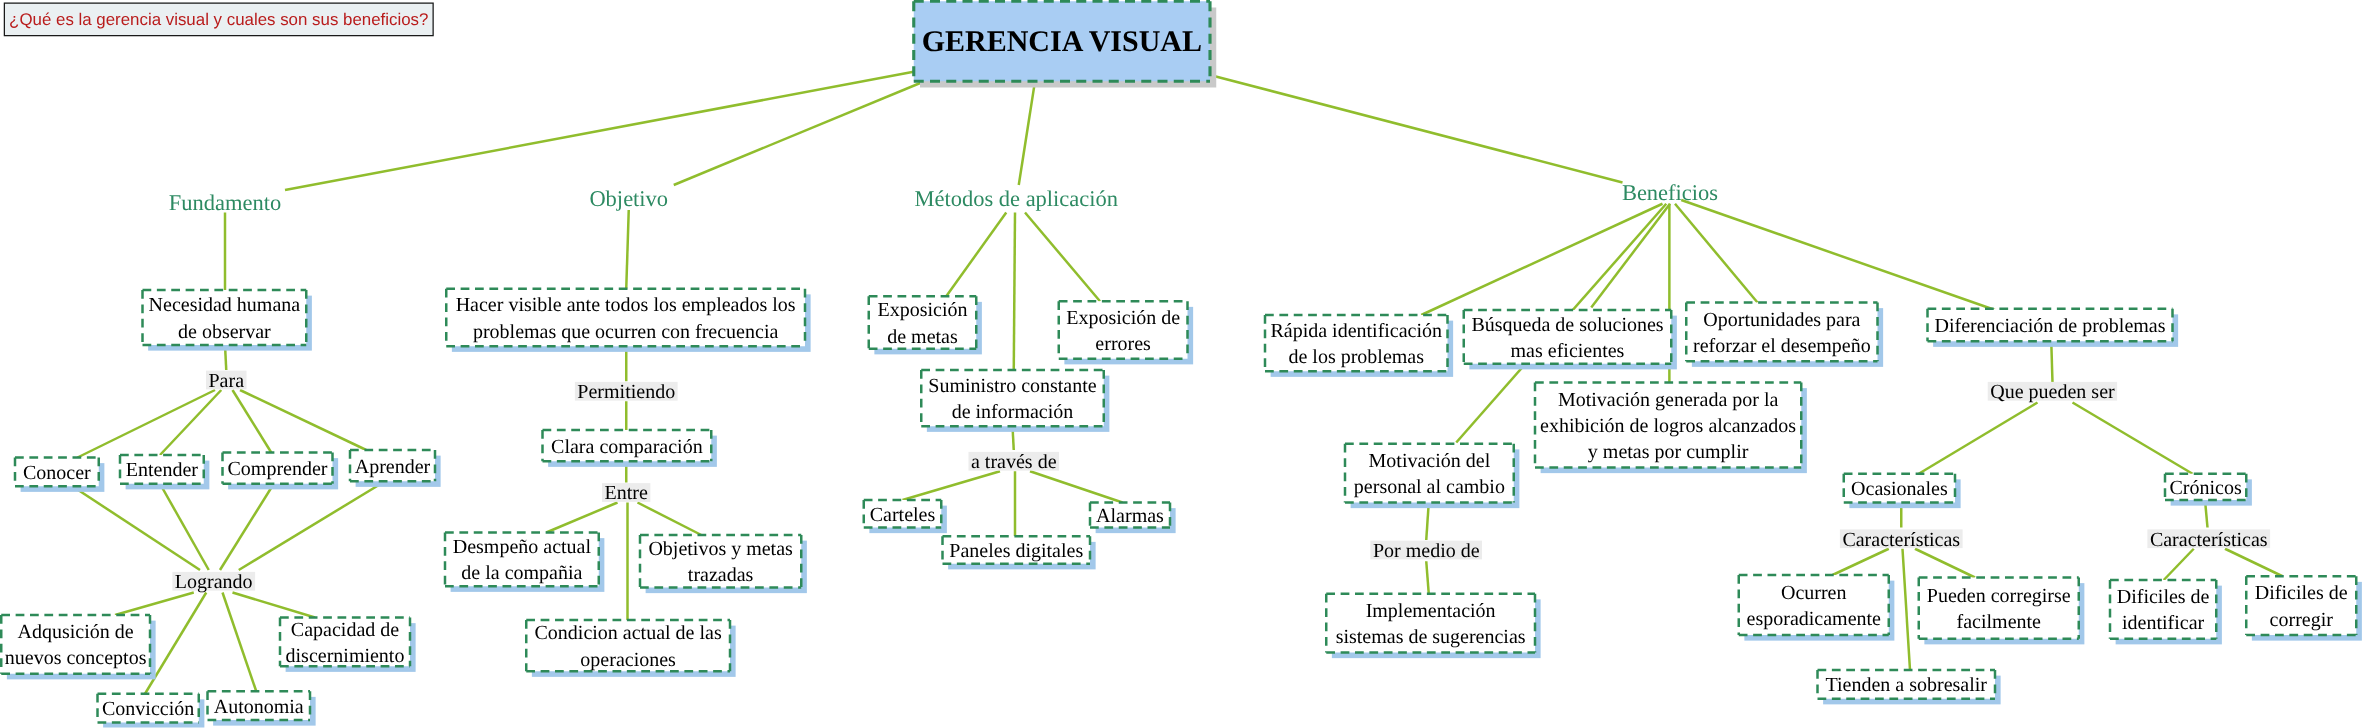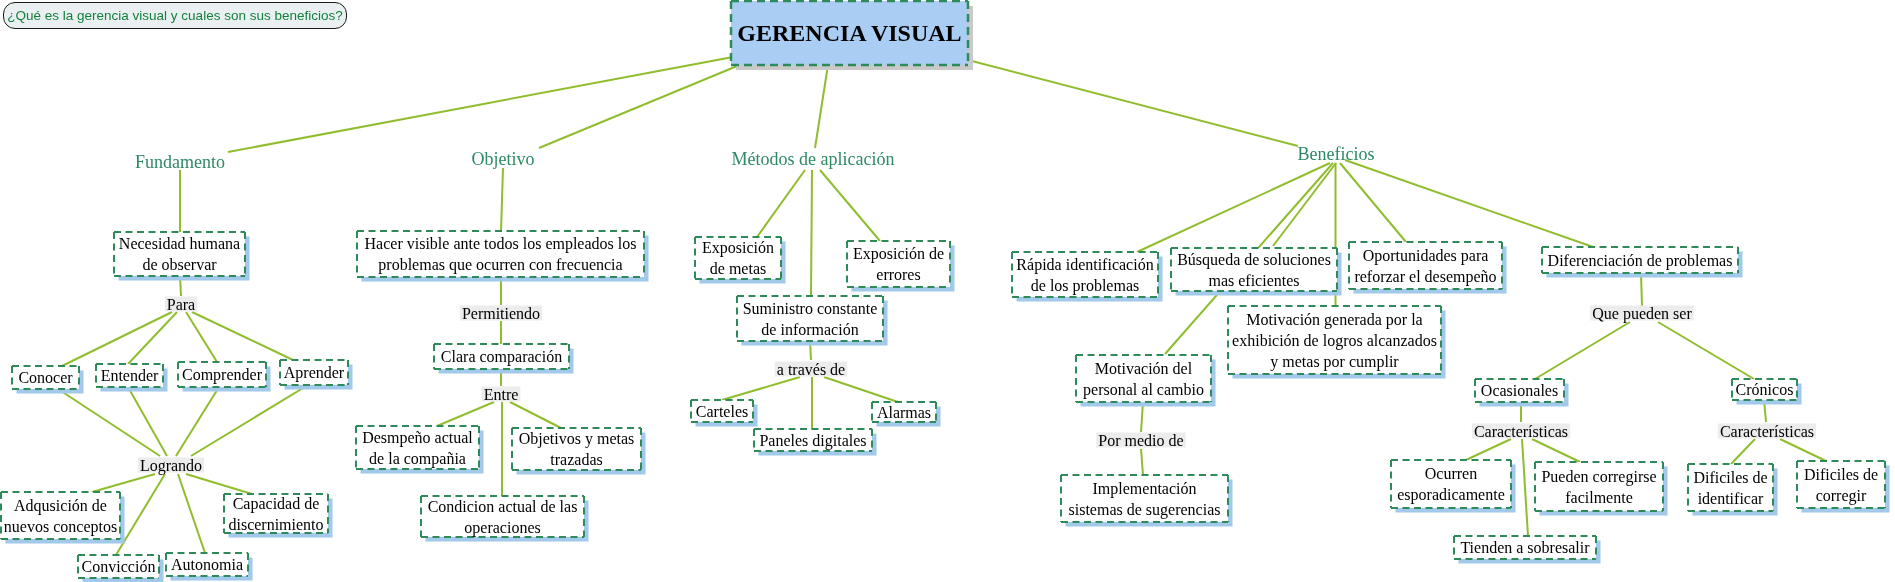--- a/index.html
+++ b/index.html
@@ -1,16 +1,16 @@
 <!DOCTYPE html>
 <html><head><meta charset="utf-8"><title>Gerencia Visual</title>
 <style>
 html,body{margin:0;padding:0;background:#ffffff;}
 svg{font-family:"Liberation Serif",serif;}
-.q{position:absolute;left:3px;top:2px;width:344px;height:27px;box-sizing:border-box;background:#eaf0f2;border:1.5px solid #1a1a1a;border-radius:12px;font-family:"Liberation Sans",sans-serif;font-size:13.5px;color:#15803d;display:flex;align-items:center;justify-content:center;white-space:nowrap;}
+.q{position:absolute;left:3px;top:2px;width:344px;height:27px;box-sizing:border-box;background:#eaf0f2;border:1.5px solid #1a1a1a;border-radius:0;font-family:"Liberation Sans",sans-serif;font-size:13.5px;color:#b91c1c;display:flex;align-items:center;justify-content:center;white-space:nowrap;}
 .wrap{position:relative;width:1895px;height:582px;transform:translateZ(0);}
 </style></head>
 <body>
 <div class="wrap">
 <svg width="1895" height="582" viewBox="0 0 1895 582" style="display:block">
 <line x1="733" y1="57" x2="228" y2="152" stroke="#90bd2d" stroke-width="2"></line>
 <line x1="742" y1="64" x2="539" y2="148" stroke="#90bd2d" stroke-width="2"></line>
 <line x1="828" y1="65" x2="815" y2="148" stroke="#90bd2d" stroke-width="2"></line>
 <line x1="968" y1="60" x2="1298" y2="146" stroke="#90bd2d" stroke-width="2"></line>
 <line x1="180" y1="170" x2="180" y2="232" stroke="#90bd2d" stroke-width="2"></line>

